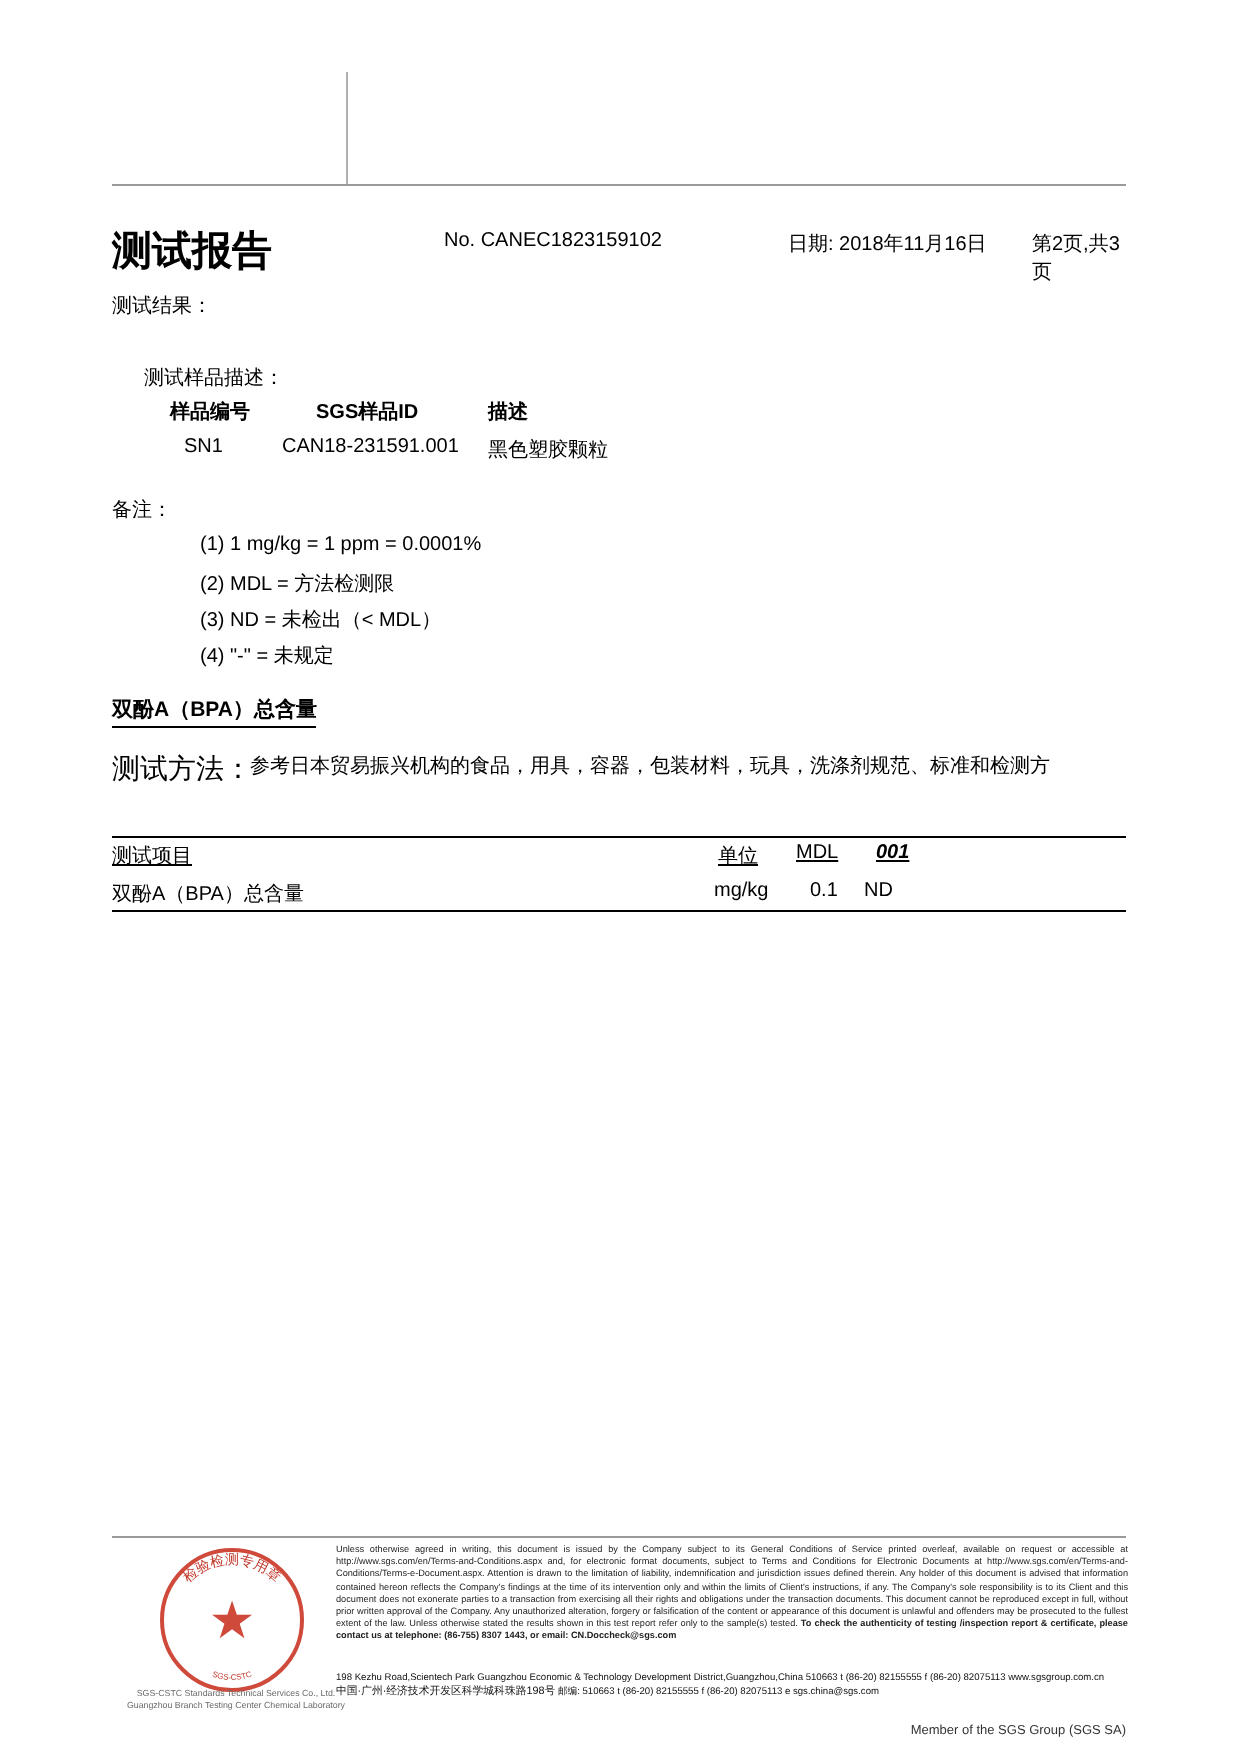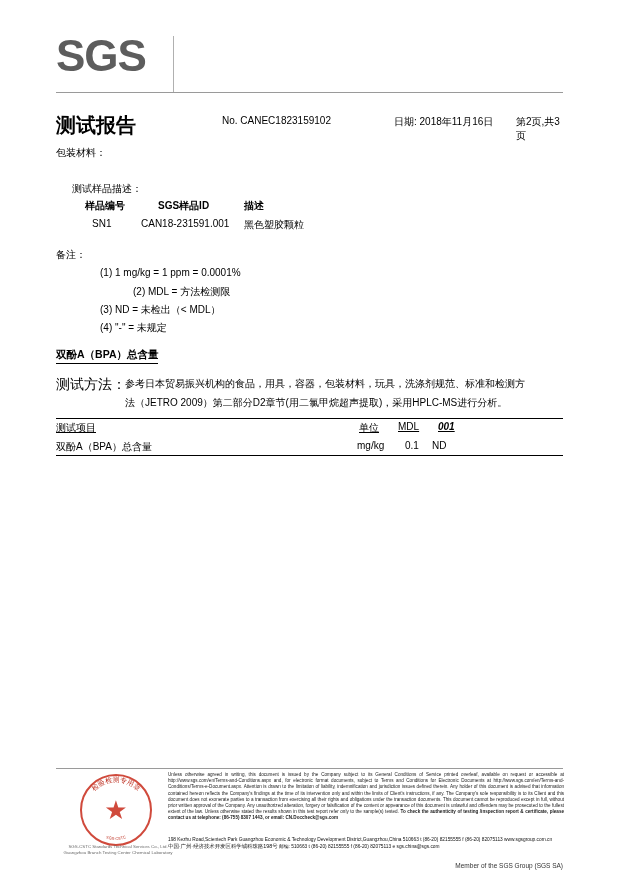--- a/index.html
+++ b/index.html
@@ -113,21 +113,21 @@
     top: 218px;
     font-size: 10px;
   }
   .td-no { left: 92px; }
   .td-id { left: 141px; text-align: right; }
   .td-desc { left: 244px; }
 
   .remark-label { left: 56px; top: 248px; }
   .remark-item { left: 100px; font-size: 10px; }
   .r1 { top: 267px; }
-  .r2 { top: 285px; margin-left: 33px; }
+  .r2 { top: 285px; }
   .r3 { top: 303px; }
   .r4 { top: 321px; }
 
   
   .section-heading {
     position: absolute;
     left: 56px;
     top: 348px;
     font-size: 10.5px;
     font-weight: bold;
@@ -271,55 +271,51 @@
     text-align: right;
     font-size: 6.5px;
     color: #333;
   }
 </style>
 </head>
 <body>
 
 <div class="page">
 
-  <div class="logo-block">
-    <div class="sgs-text">SGS</div>
-  </div>
   <div class="logo-tick"></div>
   <div class="logo-rule"></div>
 
   <div class="title-row">
     <div class="doc-title">测试报告</div>
     <div class="report-no">No. CANEC1823159102</div>
     <div class="report-date">日期: 2018年11月16日</div>
     <div class="report-page">第2页,共3页</div>
   </div>
 
-  <div class="line results-label">包装材料：</div>
+  <div class="line results-label">测试结果：</div>
   <div class="line sample-desc-label">测试样品描述：</div>
 
   <div class="tbl-head th-no">样品编号</div>
   <div class="tbl-head th-id">SGS样品ID</div>
   <div class="tbl-head th-desc">描述</div>
 
   <div class="tbl-row td-no">SN1</div>
   <div class="tbl-row td-id">CAN18-231591.001</div>
   <div class="tbl-row td-desc">黑色塑胶颗粒</div>
 
   <div class="line remark-label">备注：</div>
   <div class="remark-item r1" style="position:absolute">(1) 1 mg/kg = 1 ppm = 0.0001%</div>
   <div class="remark-item r2" style="position:absolute">(2) MDL = 方法检测限</div>
   <div class="remark-item r3" style="position:absolute">(3) ND = 未检出（&lt; MDL）</div>
   <div class="remark-item r4" style="position:absolute">(4) "-" = 未规定</div>
 
   <div class="section-heading">双酚A（BPA）总含量</div>
   <div class="method-label">测试方法：</div>
   <div class="method-body">
     <div>参考日本贸易振兴机构的食品，用具，容器，包装材料，玩具，洗涤剂规范、标准和检测方</div>
-    <div>法（JETRO 2009）第二部分D2章节(用二氯甲烷超声提取)，采用HPLC-MS进行分析。</div>
   </div>
 
   <div class="res-rule-top"></div>
   <div class="res-head rh-item">测试项目</div>
   <div class="res-head rh-unit">单位</div>
   <div class="res-head rh-mdl">MDL</div>
   <div class="res-head rh-001">001</div>
 
   <div class="res-row rr-item">双酚A（BPA）总含量</div>
   <div class="res-row rr-unit">mg/kg</div>

